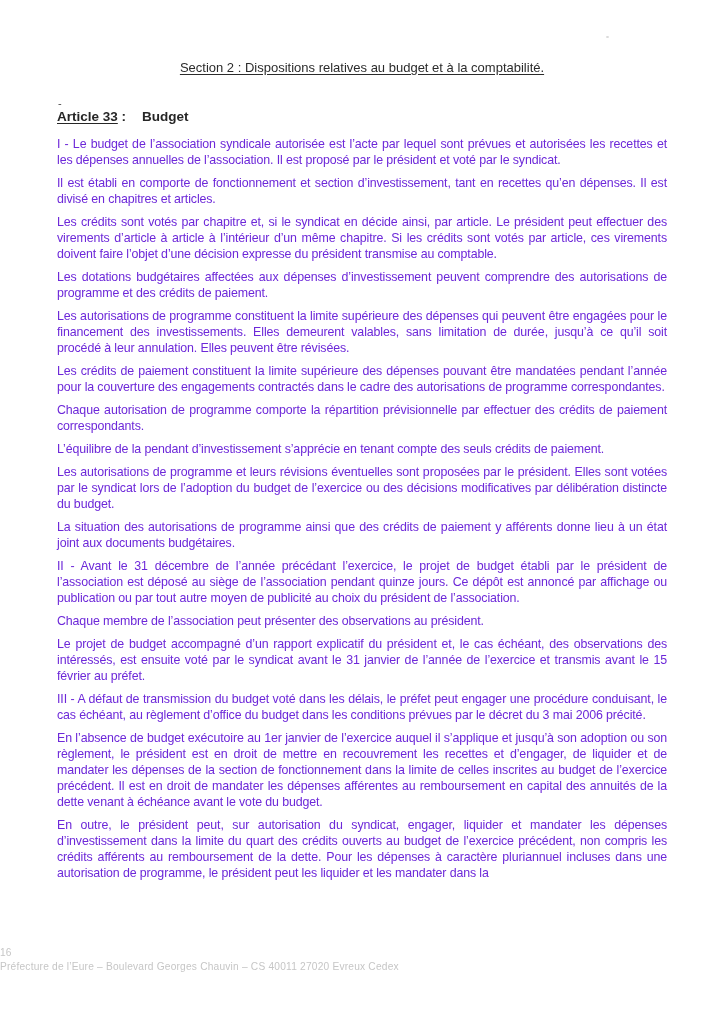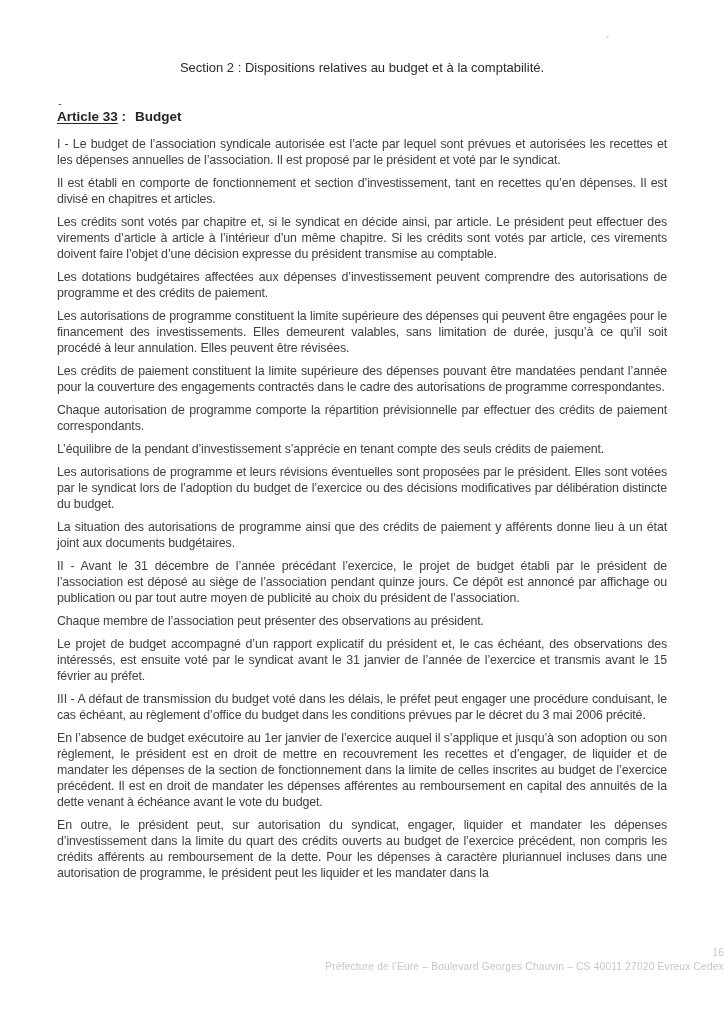--- a/index.html
+++ b/index.html
@@ -21,20 +21,21 @@
   .content {
     position: absolute;
     left: 57px;
     top: 60px;
     width: 610px;
   }
   .section-title {
     text-align: center;
     font-size: 13px;
     line-height: 16px;
+    text-decoration: underline;
     text-underline-offset: 2px;
     margin: 0 0 24px 0;
     color: #2b2b2b;
   }
   .artifact-dash {
     display: block;
     font-size: 11px;
     line-height: 7px;
     height: 7px;
     color: #4a4a4a;
@@ -45,36 +46,36 @@
     font-weight: bold;
     line-height: 17px;
     margin: 0 0 11px 0;
     color: #262626;
   }
   .article-label {
     text-decoration: underline;
     text-underline-offset: 2px;
   }
   .article-sep { font-style: normal; }
-  .article-name { margin-left: 9px; }
+  .article-name { margin-left: 16px; }
   p.body {
     font-size: 12.4px;
     line-height: 16px;
     letter-spacing: -0.12px;
     text-align: justify;
     margin: 0 0 7px 0;
-    color: #404040;
+    color: #6d28d9;
   }
   p.body.sp { margin-top: 4px; }
   .footer {
     position: absolute;
     left: 0;
     top: 946px;
     width: 724px;
-    text-align: right;
+    text-align: left;
     color: #c6c6c6;
     font-size: 10.2px;
     line-height: 13.6px;
     letter-spacing: 0.2px;
   }
   .scan-dot {
     position: absolute;
     left: 606px;
     top: 36px;
     width: 3px;

